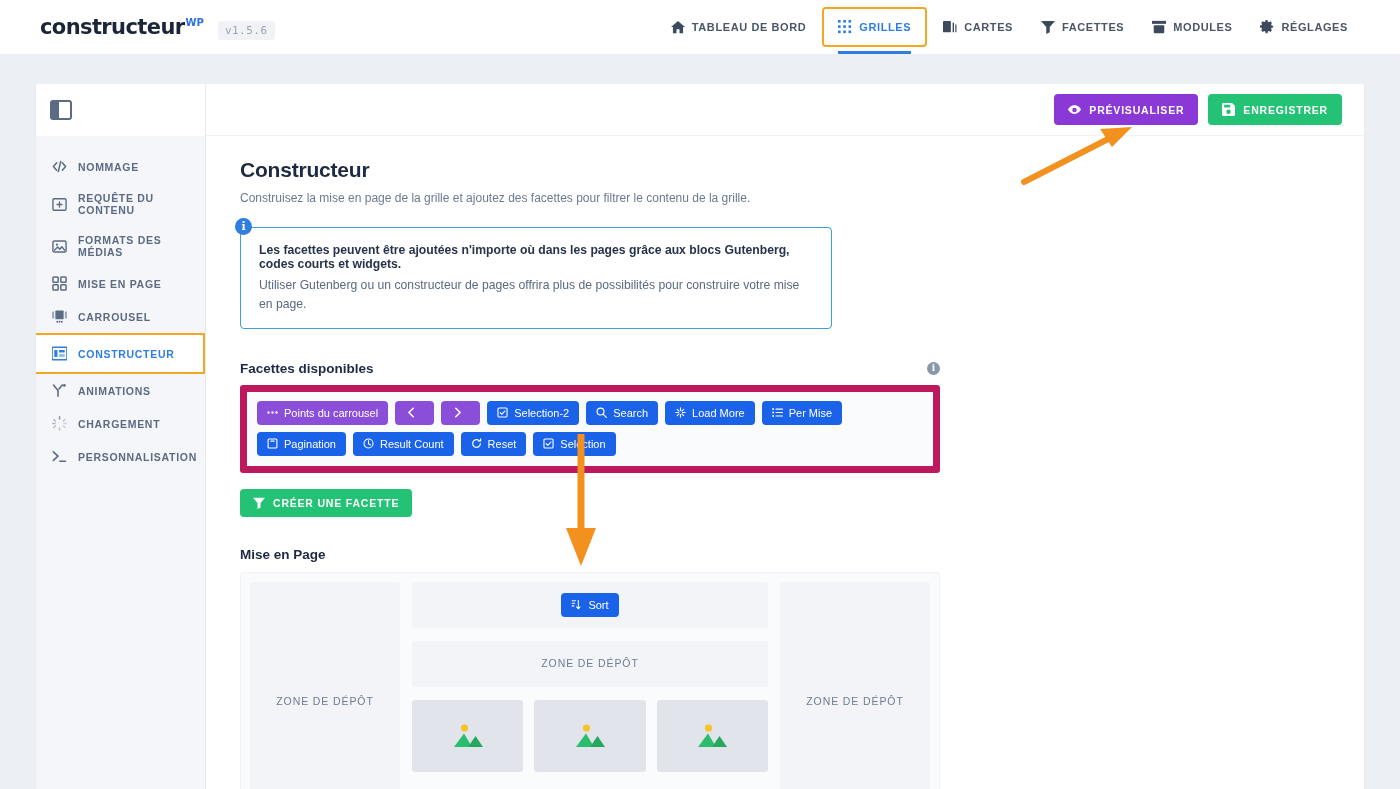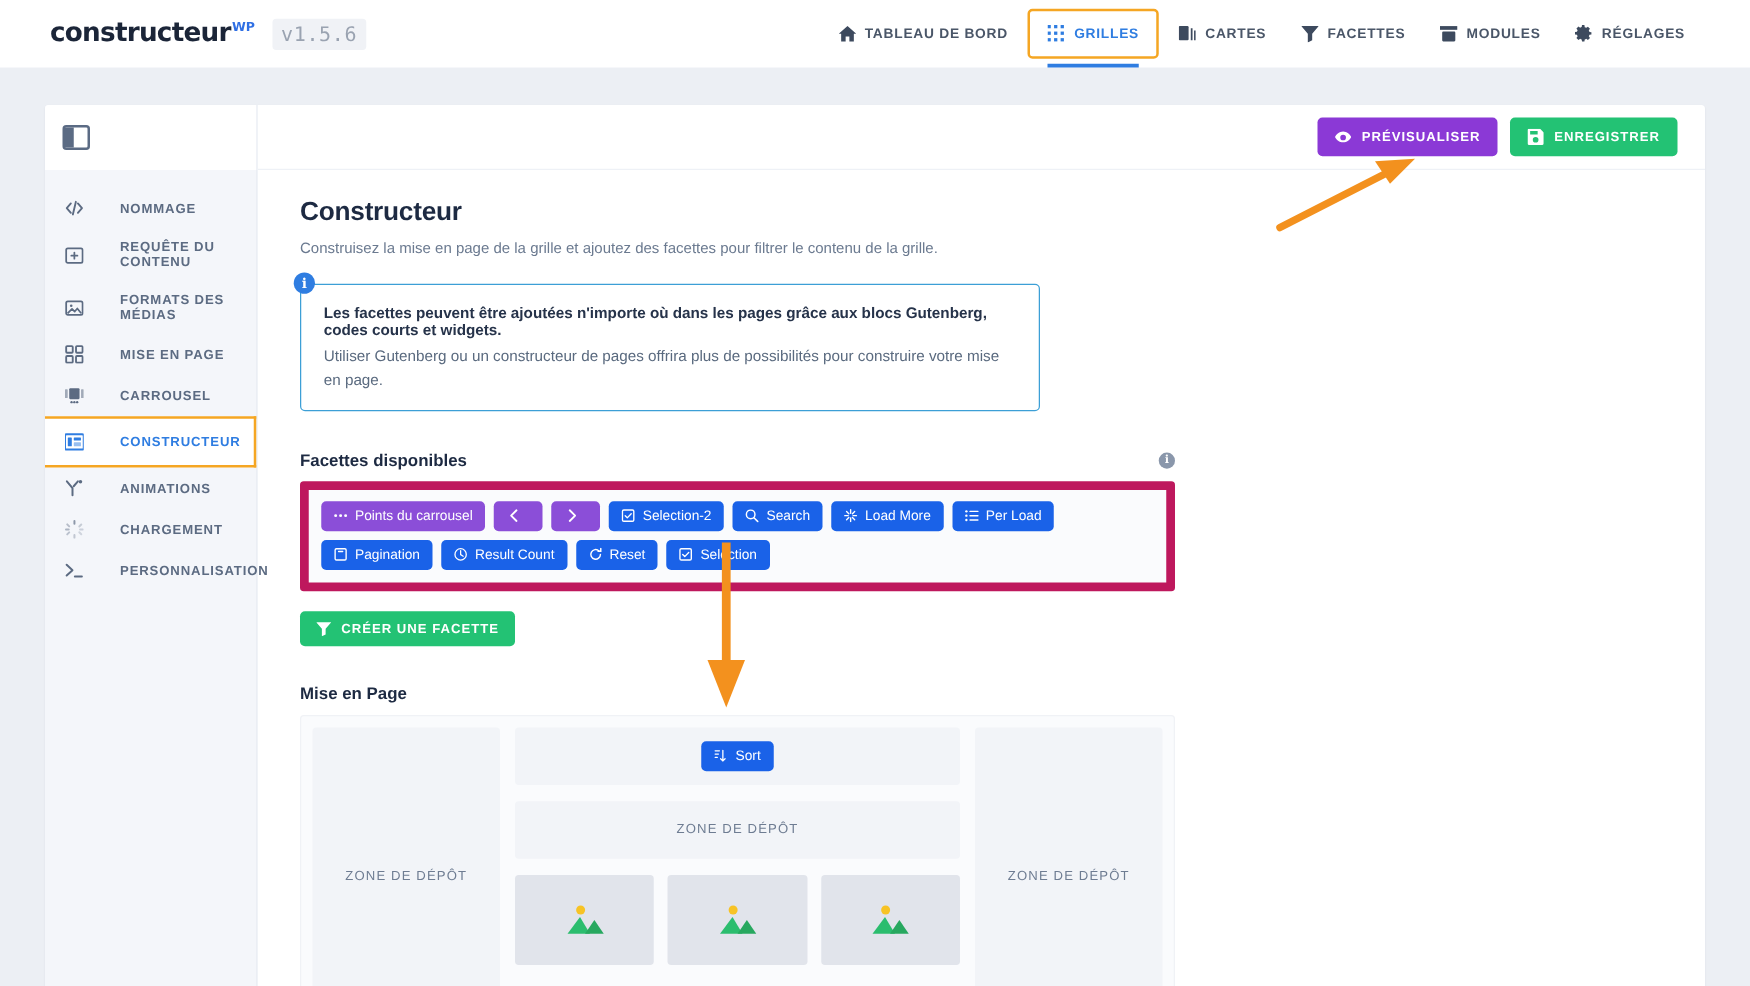--- a/index.html
+++ b/index.html
@@ -22,21 +22,21 @@
   .logo-word {
     font-size: 21px; font-weight: 700; color: #1b2538;
     letter-spacing: -0.6px; font-family: "DejaVu Sans", sans-serif;
     position: relative;
   }
   .logo-wp {
     font-size: 10px; font-weight: 700; color: #2f6fe4;
     vertical-align: super; letter-spacing: 0px; margin-left: 1px;
   }
   .version {
-    font-size: 16px; color: #9aa3b1; background: #f0f2f6;
+    font-size: 11px; color: #9aa3b1; background: #f0f2f6;
     border-radius: 3px; padding: 3px 7px; letter-spacing: .5px;
     font-family: "DejaVu Sans Mono", monospace;
   }
   .topnav { margin-left: auto; display: flex; align-items: center; gap: 4px; }
   .nav-item {
     display: flex; align-items: center; gap: 7px;
     padding: 9px 12px; border-radius: 3px;
     font-size: 11px; font-weight: 700; letter-spacing: .6px;
     color: #4a5668; text-transform: uppercase; cursor: pointer;
     white-space: nowrap;
@@ -69,21 +69,21 @@
     height: 52px; background: #ffffff; display: flex; align-items: center;
     padding-left: 14px;
   }
   .toggle-btn {
     width: 22px; height: 20px; border: 2px solid #5b6b84; border-radius: 3px;
     display: flex; cursor: pointer; background: #fff;
   }
   .toggle-btn i { display: block; width: 7px; background: #5b6b84; }
   .side-list { padding: 14px 0 0 0; }
   .side-item {
-    display: flex; align-items: center; gap: 29px;
+    display: flex; align-items: center; gap: 11px;
     padding: 9px 12px 9px 16px; cursor: pointer;
     font-size: 10.5px; font-weight: 700; letter-spacing: .7px;
     color: #5c6b82; text-transform: uppercase;
   }
   .side-item.active {
     color: #2f7de1; background: #ffffff;
     border-top: 2px solid #f5a623; border-bottom: 2px solid #f5a623;
     border-right: 2px solid #f5a623;
     padding-top: 11px; padding-bottom: 11px;
   }
@@ -431,21 +431,21 @@
         </div>
         <div class="chip blue">
           <svg width="11" height="11" viewBox="0 0 16 16" fill="#fff">
               <circle cx="1.6" cy="3" r="1.4"></circle>
               <circle cx="1.6" cy="8" r="1.4"></circle>
               <circle cx="1.6" cy="13" r="1.4"></circle>
               <rect x="5" y="2.2" width="11" height="1.7" rx=".8"></rect>
               <rect x="5" y="7.2" width="11" height="1.7" rx=".8"></rect>
               <rect x="5" y="12.2" width="11" height="1.7" rx=".8"></rect>
             </svg>
-          <span>Per Load</span>
+          <span>Per Mise</span>
         </div>
         <div class="chip blue">
           <svg width="11" height="11" viewBox="0 0 16 16" fill="none" stroke="#fff" stroke-width="1.6">
               <rect x="1.6" y="1.4" width="12.8" height="13.2" rx="1.5"></rect>
               <path d="M5.6 4.6h4.8" stroke-linecap="round"></path>
             </svg>
           <span>Pagination</span>
         </div>
         <div class="chip blue">
           <svg width="11" height="11" viewBox="0 0 16 16" fill="none" stroke="#fff" stroke-width="1.5">

